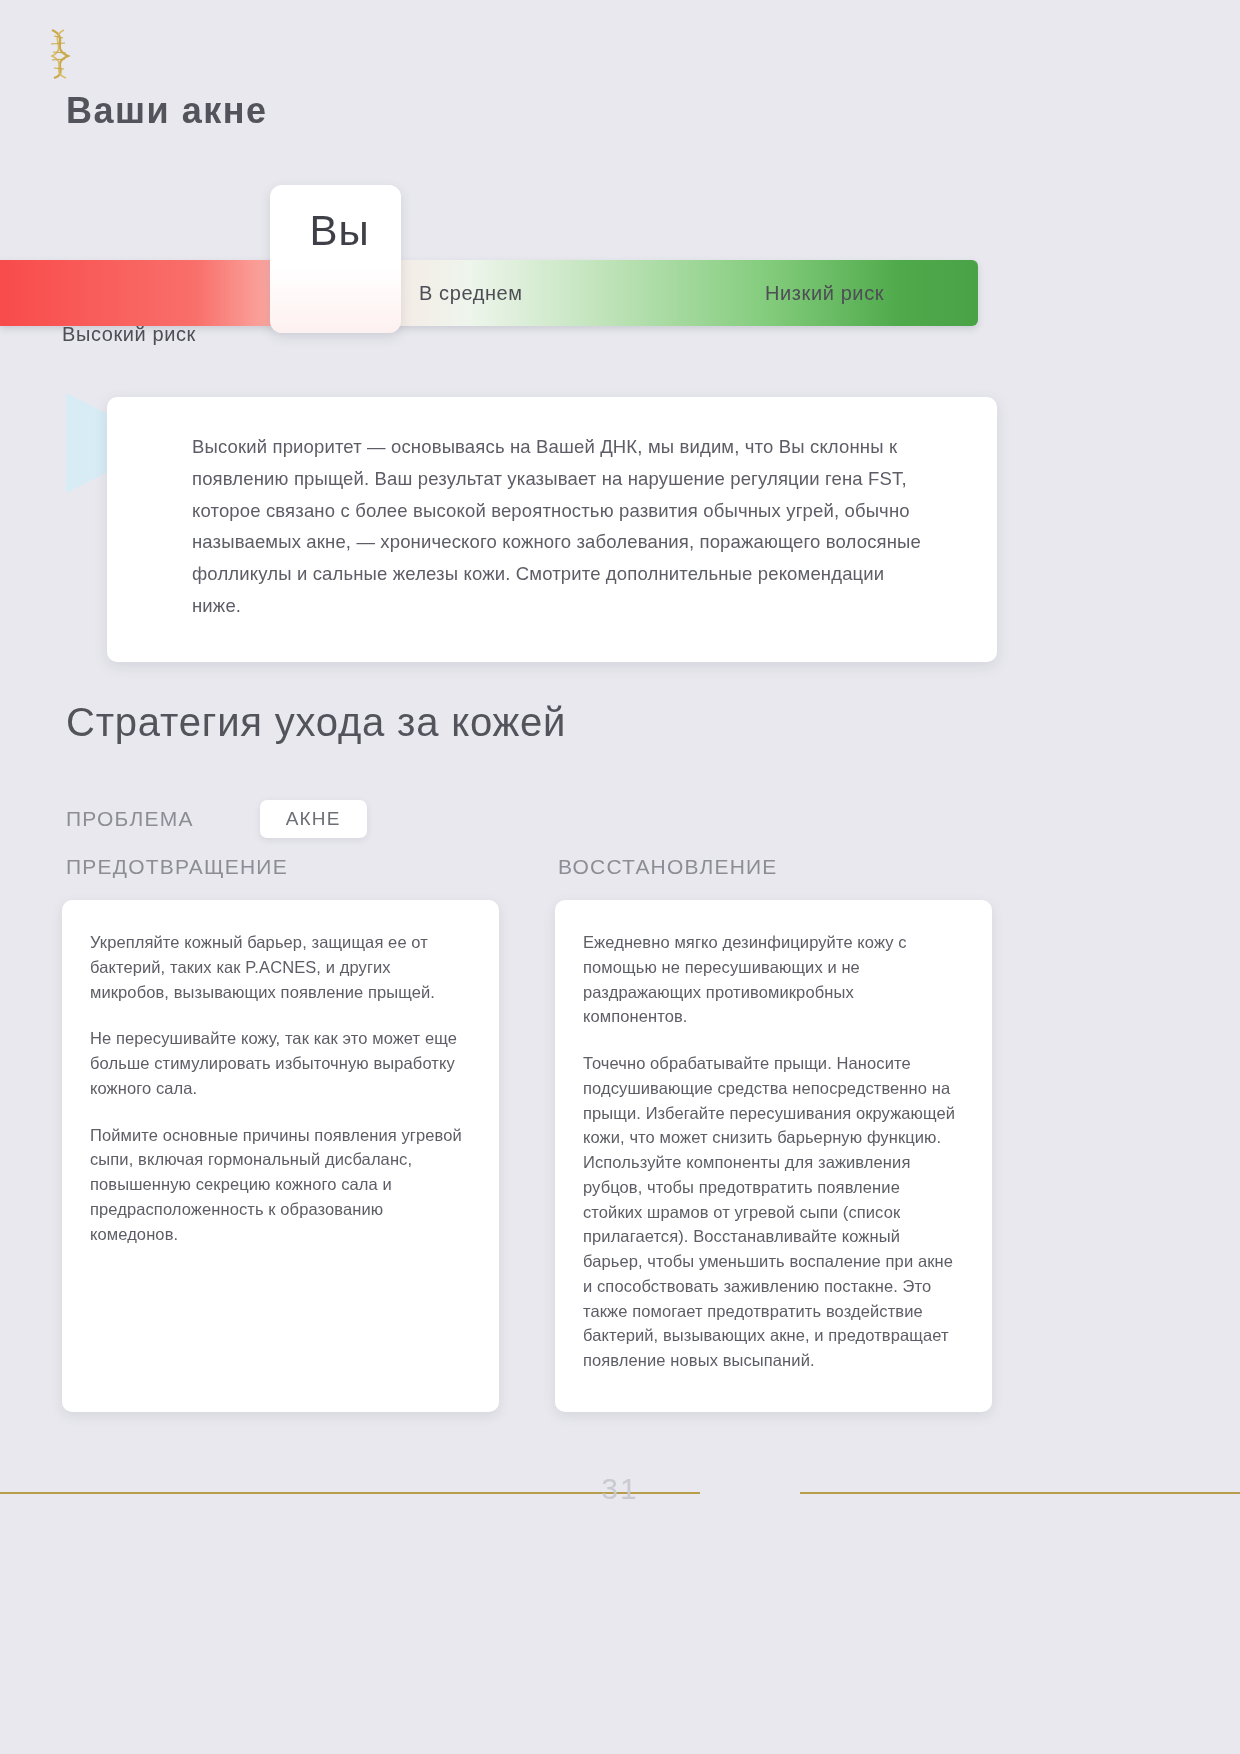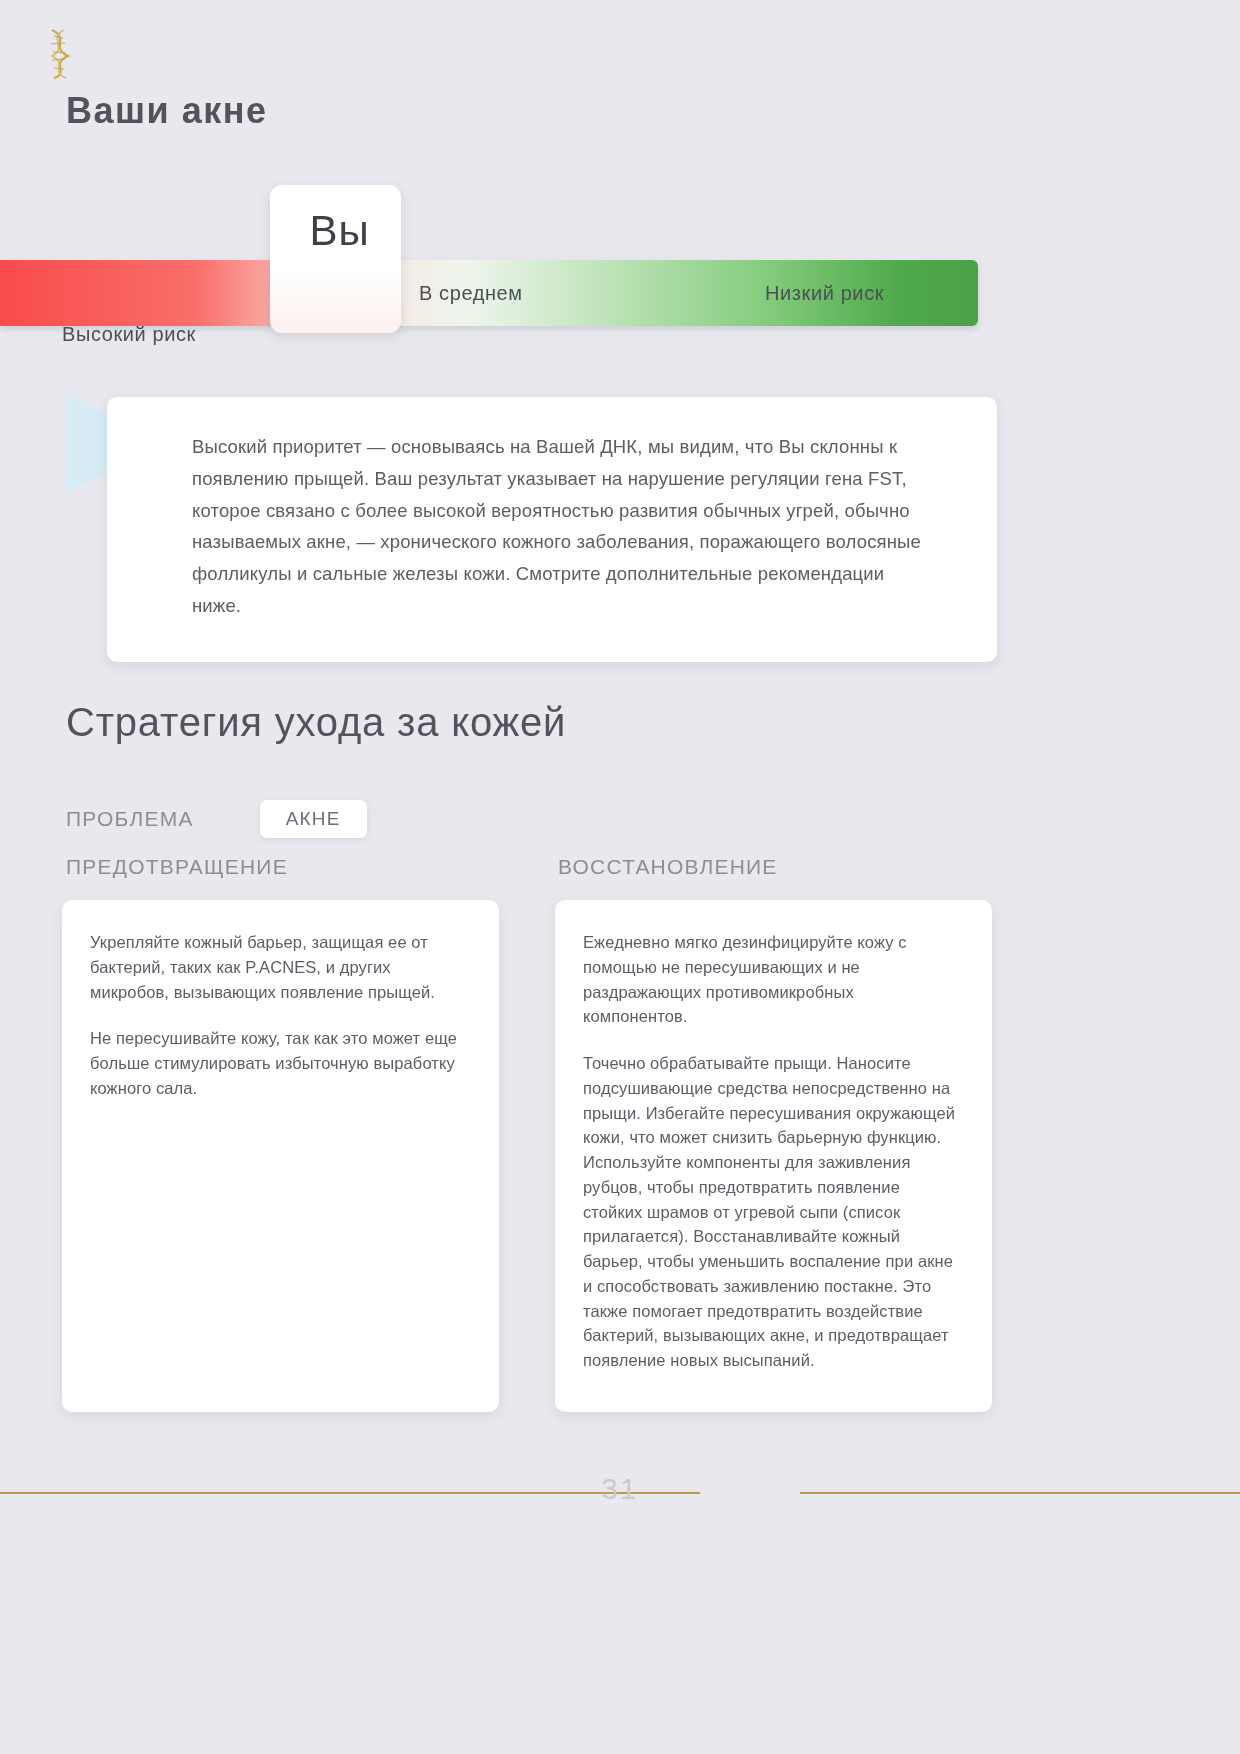--- a/index.html
+++ b/index.html
@@ -247,20 +247,21 @@
   <div class="problem-label">ПРОБЛЕМА</div>
   <div class="problem-chip">АКНЕ</div>
 </div>
 
 <div class="col-head left">ПРЕДОТВРАЩЕНИЕ</div>
 <div class="col-head right">ВОССТАНОВЛЕНИЕ</div>
 
 <div class="card left">
   <p>Укрепляйте кожный барьер, защищая ее от бактерий, таких как P.ACNES, и других микробов, вызывающих появление прыщей.</p>
   <p>Не пересушивайте кожу, так как это может еще больше стимулировать избыточную выработку кожного сала.</p>
+  <p>Поймите основные причины появления угревой сыпи, включая гормональный дисбаланс, повышенную секрецию кожного сала и предрасположенность к образованию комедонов.</p>
 </div>
 
 <div class="card right">
   <p>Ежедневно мягко дезинфицируйте кожу с помощью не пересушивающих и не раздражающих противомикробных компонентов.</p>
   <p>Точечно обрабатывайте прыщи. Наносите подсушивающие средства непосредственно на прыщи. Избегайте пересушивания окружающей кожи, что может снизить барьерную функцию. Используйте компоненты для заживления рубцов, чтобы предотвратить появление стойких шрамов от угревой сыпи (список прилагается). Восстанавливайте кожный барьер, чтобы уменьшить воспаление при акне и способствовать заживлению постакне. Это также помогает предотвратить воздействие бактерий, вызывающих акне, и предотвращает появление новых высыпаний.</p>
 </div>
 
 <div class="footer-rule"></div>
 <div class="footer-rule r2"></div>
 <div class="page-number">31</div>

